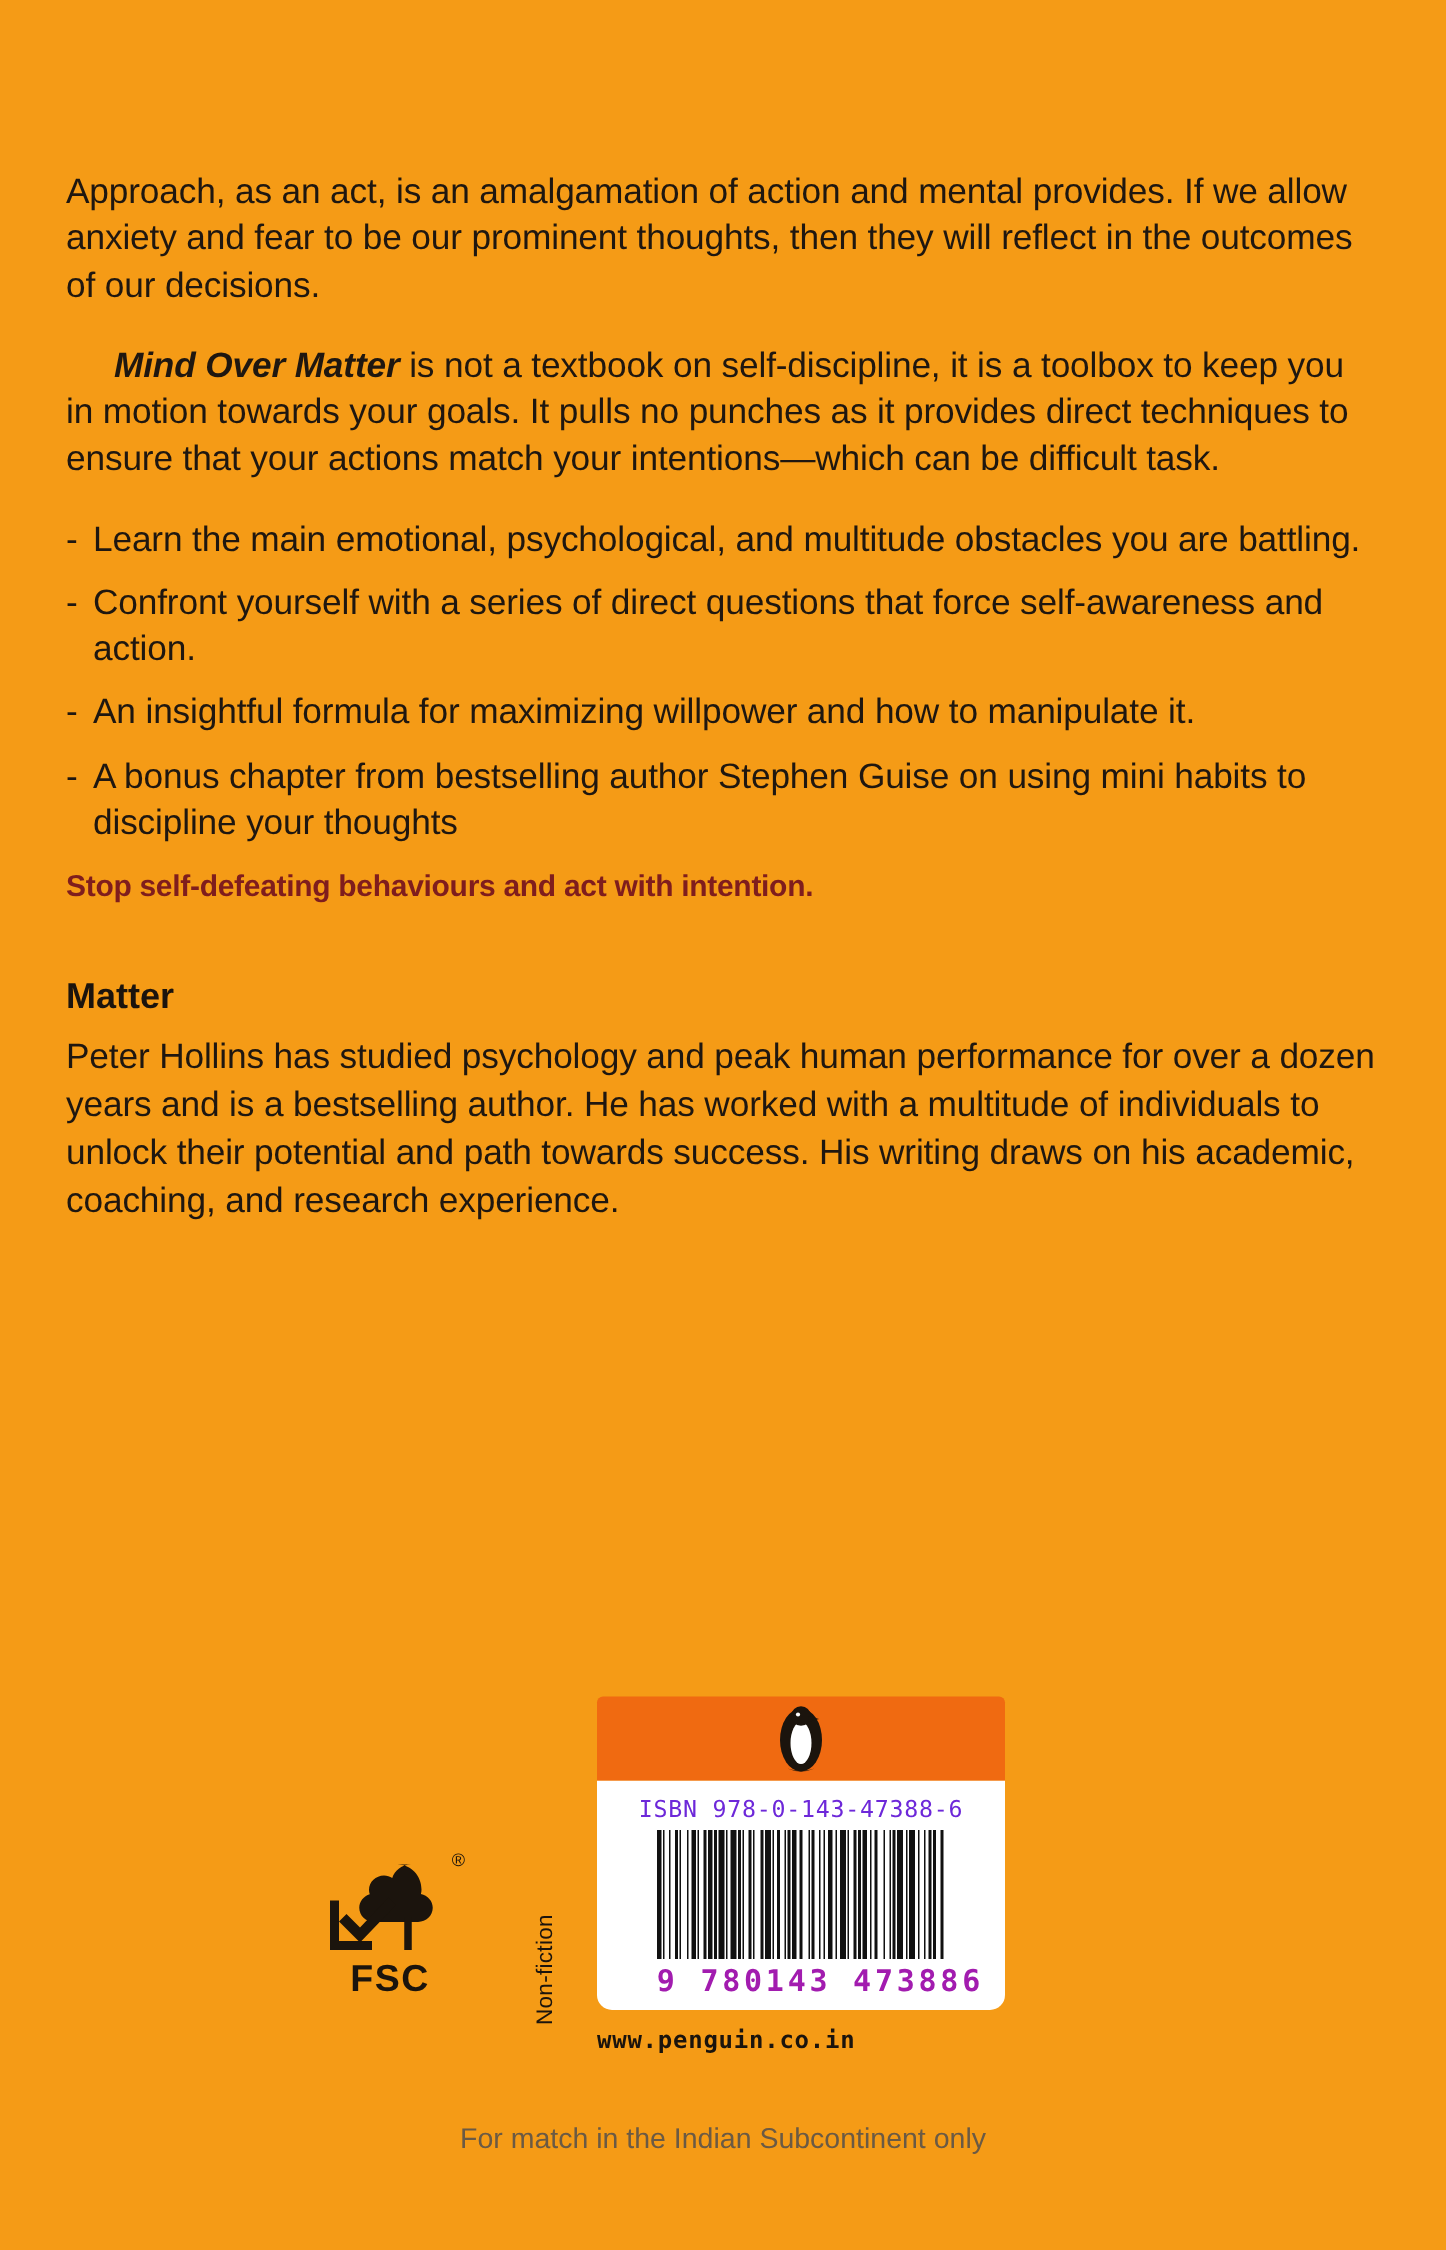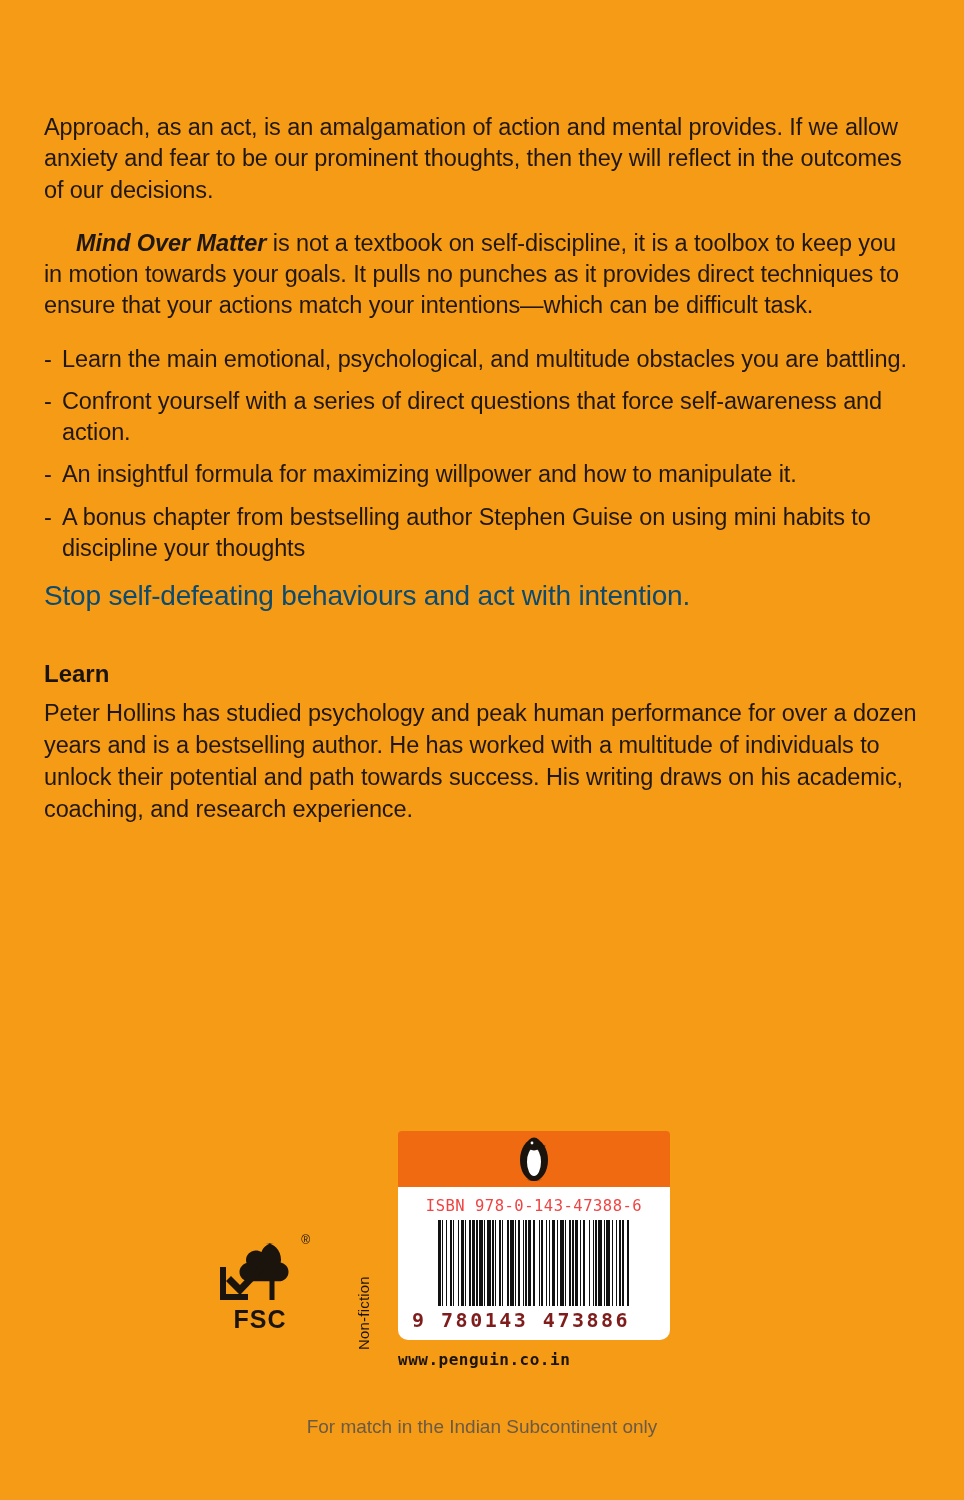--- a/index.html
+++ b/index.html
@@ -47,25 +47,25 @@
     padding-left: 18px;
     text-indent: -18px;
     letter-spacing: -0.1px;
   }
   ul.bullets li .dash {
     display: inline-block;
     width: 18px;
     text-indent: 0;
   }
   .callout {
-    font-size: 28px;
-    font-weight: 400;
+    font-size: 20px;
+    font-weight: 700;
     margin: 16px 0 0 0;
     letter-spacing: -0.2px;
-    color: #0c4a6e;
+    color: #7f1d1d;
   }
   .author-head {
     font-size: 24px;
     font-weight: 700;
     margin: 48px 0 10px 0;
     color: #1b140d;
   }
   .author-body {
     font-size: 23.5px;
     line-height: 1.36;
@@ -142,42 +142,42 @@
   .barcode-white {
     background: #ffffff;
     border-radius: 0 0 10px 10px;
     padding: 10px 14px 8px 14px;
     box-sizing: border-box;
   }
   .isbn-text {
     font-family: "DejaVu Sans Mono", monospace;
     font-size: 15.5px;
     letter-spacing: 0.5px;
-    color: #ef4444;
+    color: #6d28d9;
     text-align: center;
     margin-bottom: 5px;
   }
   .bars {
     height: 86px;
     display: flex;
     align-items: flex-end;
     justify-content: center;
     gap: 0;
   }
   .bars span {
     display: block;
     background: #111;
     height: 100%;
   }
   .ean-digits {
     font-family: "DejaVu Sans Mono", monospace;
     font-size: 20px;
     letter-spacing: 2.5px;
-    color: #7f1d1d;
-    text-align: left;
+    color: #a21caf;
+    text-align: right;
     margin-top: 2px;
     font-weight: 700;
   }
   .penguin-url {
     font-family: "DejaVu Sans Mono", monospace;
     font-size: 16px;
     font-weight: 700;
     color: #1b140d;
     margin-top: 10px;
     letter-spacing: 0.5px;
@@ -204,21 +204,21 @@
 
   <ul class="bullets">
     <li><span class="dash">-</span><span>Learn the main emotional, psychological, and multitude obstacles you are battling.</span></li>
     <li><span class="dash">-</span><span>Confront yourself with a series of direct questions that force self-awareness and action.</span></li>
     <li><span class="dash">-</span><span>An insightful formula for maximizing willpower and how to manipulate it.</span></li>
     <li><span class="dash">-</span><span>A bonus chapter from bestselling author Stephen Guise on using mini habits to discipline your thoughts</span></li>
   </ul>
 
   <p class="callout">Stop self-defeating behaviours and act with intention.</p>
 
-  <h2 class="author-head">Learn</h2>
+  <h2 class="author-head">Matter</h2>
   <p class="author-body">Peter Hollins has studied psychology and peak human performance for over a dozen years and is a bestselling author. He has worked with a multitude of individuals to unlock their potential and path towards success. His writing draws on his academic, coaching, and research experience.</p>
 
   <div class="bottom">
 
     <div class="fsc">
       <div class="tree">
         <svg width="96" height="68" viewBox="0 0 96 68" aria-hidden="true">
           <g fill="#1b140d">
             <path d="M62 6 c-6 0 -11 4 -12.5 9 c-1.5 -1 -3.5 -1.6 -5.5 -1.6 c-5.5 0 -10 4.3 -10 9.6 c0 1 .2 2 .5 2.9 c-4 1.2 -7 4.8 -7 9 c0 5.2 4.4 9.4 9.8 9.4 l29.4 0 c5.4 0 9.8 -4.2 9.8 -9.4 c0 -4.6 -3.4 -8.4 -7.9 -9.3 c.3 -1 .4 -2 .4 -3 c0 -9.2 -7 -16.6 -16 -16.6 z"></path>
             <rect x="57.5" y="41" width="5" height="22"></rect>

